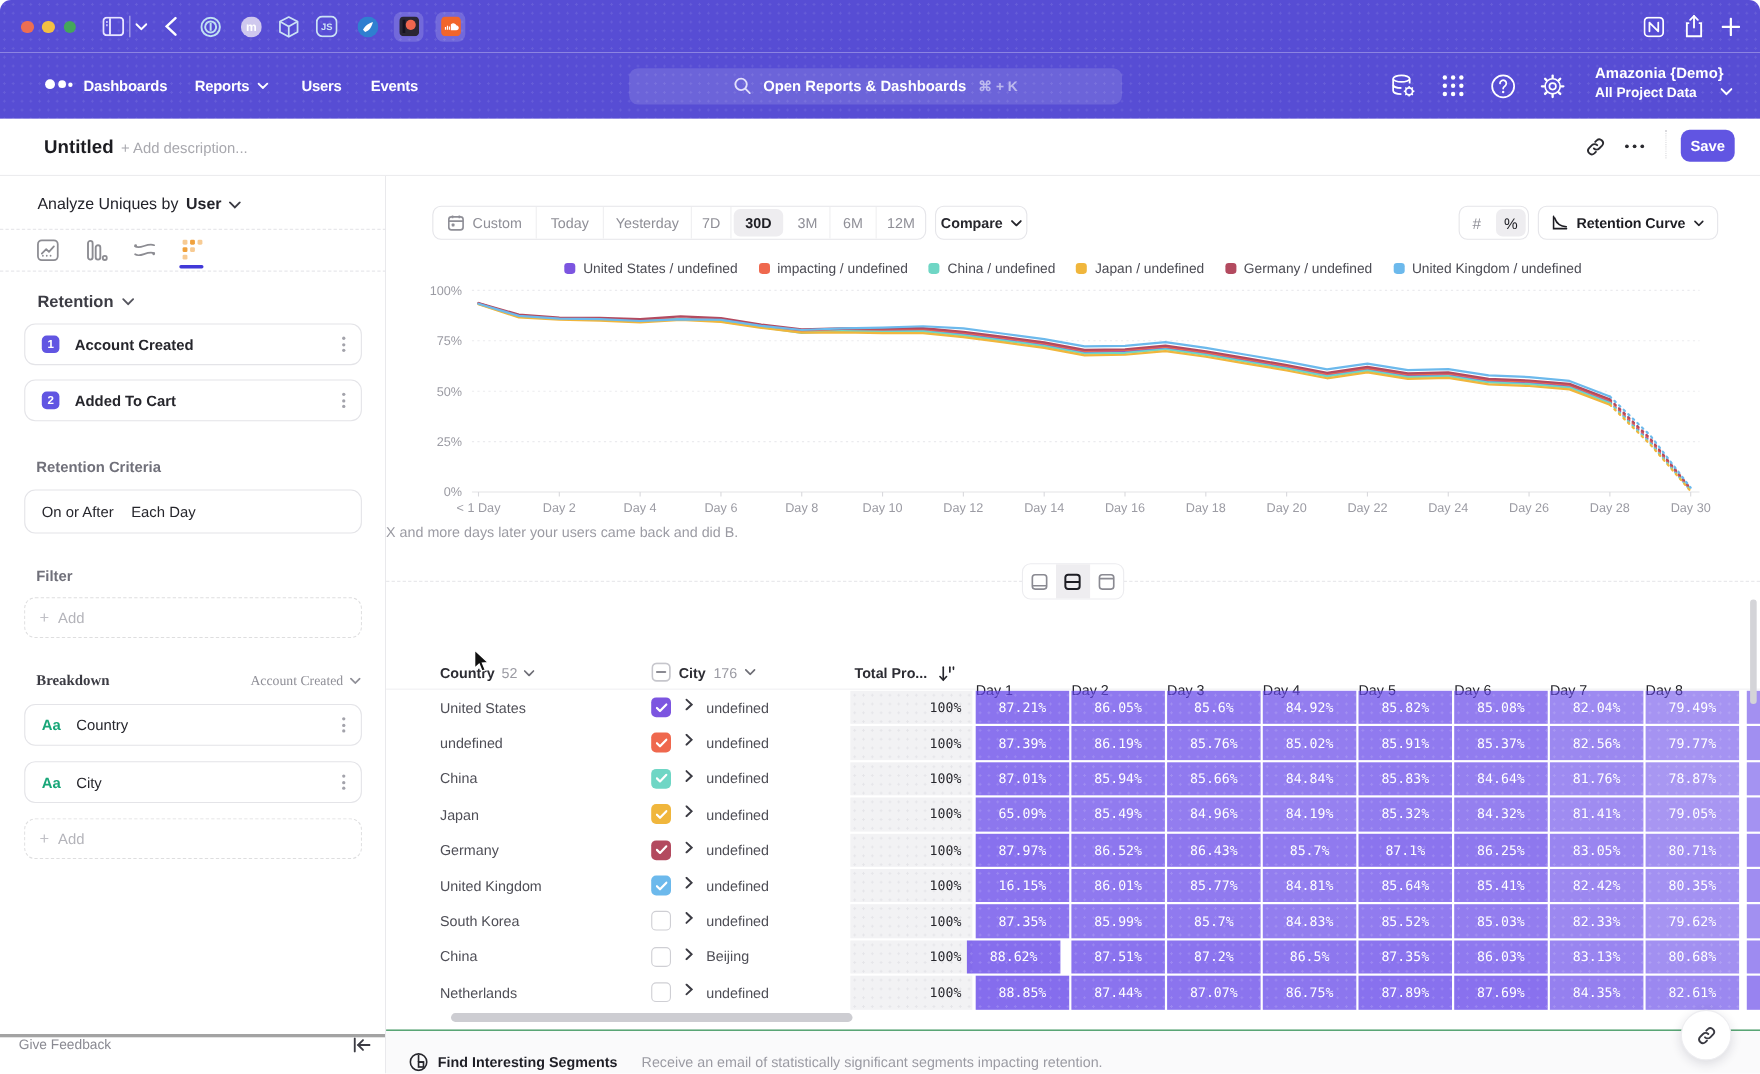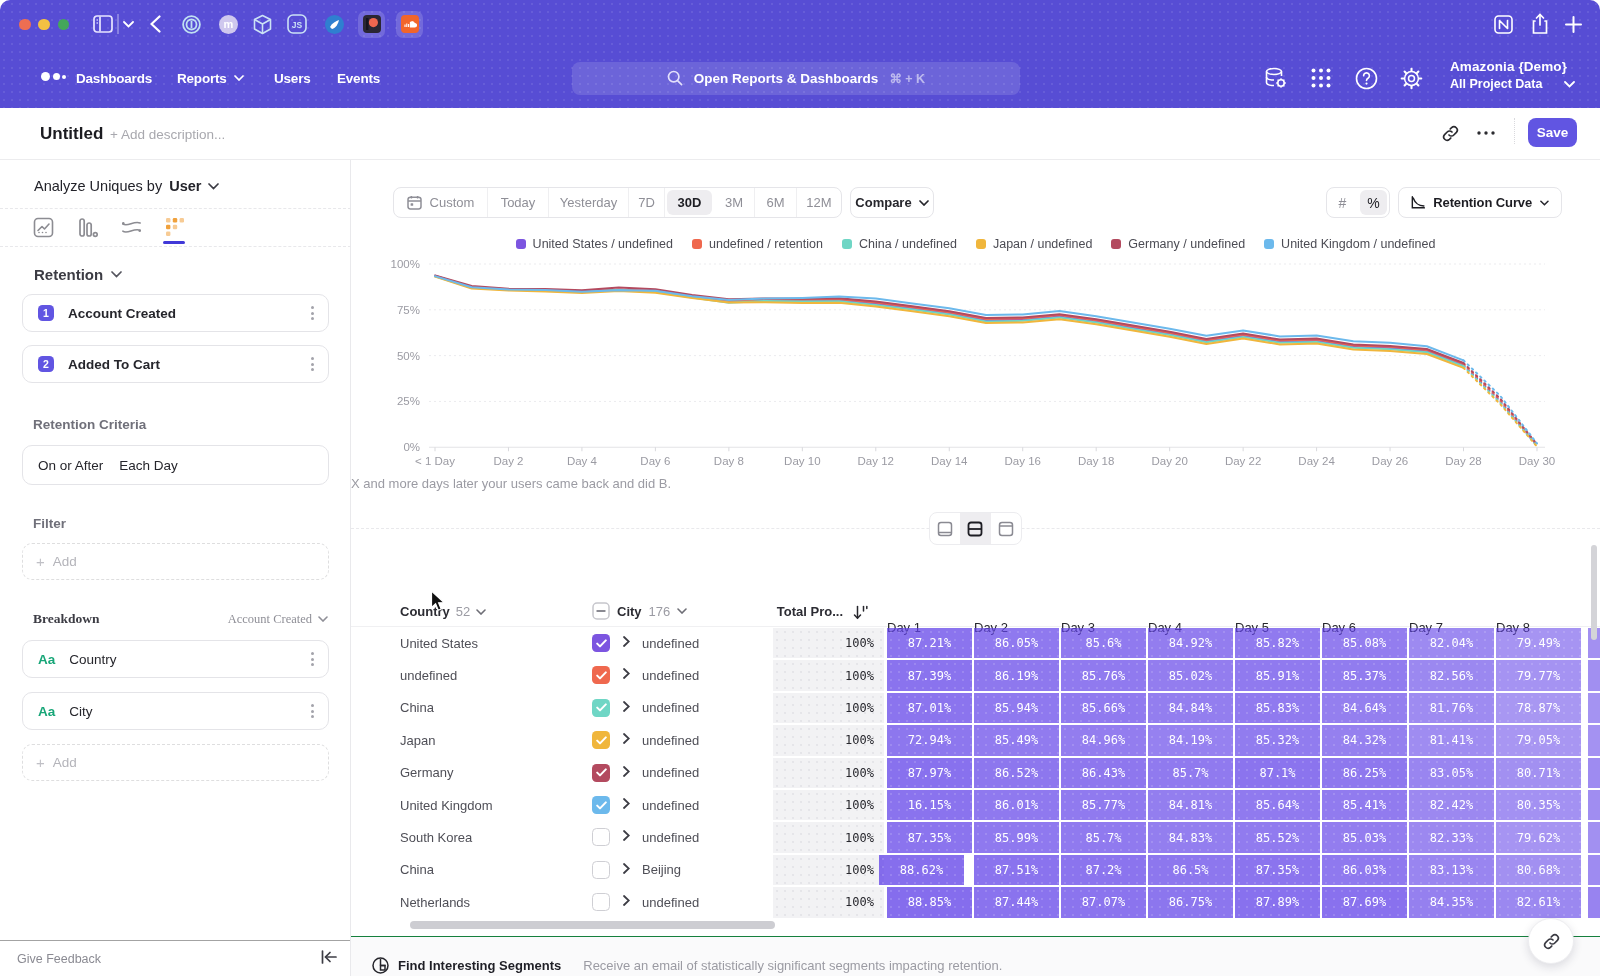--- a/index.html
+++ b/index.html
@@ -71,21 +71,21 @@
   .sb-card .badge { width:16px; height:16px; border-radius:4.5px; background:#6155e2; color:#fff; font-size:10.5px; font-weight:700; display:flex; align-items:center; justify-content:center; margin-left:15px; }
   .sb-card .lbl { font-size:13.5px; font-weight:600; color:#26262c; margin-left:14px; }
   .sb-card .aa { font-size:13.5px; font-weight:700; color:#18a678; margin-left:15px; }
   .kebab { margin-left:auto; margin-right:14px; display:flex; flex-direction:column; gap:2.5px; }
   .kebab i { width:3px; height:3px; border-radius:50%; background:#a3a3ab; display:block; }
   .sb-add { position:absolute; left:22px; width:307px; height:37px; border:1px dashed #dededf; border-radius:10px; display:flex; align-items:center; color:#b4b4ba; font-size:13.5px; }
   .sb-add .plus { margin-left:13px; margin-right:8px; font-size:15px; color:#c0c0c6; }
   .sb-bd-head { position:absolute; left:33px; right:22px; display:flex; align-items:center;font-family:Liberation Serif, serif; }
   .sb-bd-head .t { font-size:13.5px; font-weight:700; color:#3c3c44; }
   .sb-bd-head .dd { margin-left:auto; font-size:12.5px; color:#8f8f97; display:flex; align-items:center; gap:6px; }
-  .sb-foot { position:absolute; left:0; top:780px; width:350px; height:36px; border-top:1px solid #a3a3a3; display:flex; align-items:center; }
+  .sb-foot { position:absolute; left:0; top:780px; width:350px; height:36px; border-top:3px solid #a3a3a3; display:flex; }
   .sb-foot .fb { font-size:12.5px; color:#8a8a92; margin-left:17px; }
   .sb-foot .collapse { margin-left:auto; margin-right:13px; color:#3c3c44; }
 
   
   .ctl-row { position:absolute; left:0; top:27px; width:1249px; height:32px; }
   .date-group { position:absolute; left:42px; top:0; height:31px; display:flex; border:1px solid #e5e5e9; border-radius:8px; overflow:hidden; background:#fff; }
   .dtab { height:100%; display:flex; align-items:center; justify-content:center; font-size:13px; color:#8f8f97; border-right:1px solid #efeff1; gap:8px; }
   .dtab:last-child { border-right:none; }
   .dtab.sel { color:#1d1d23; font-weight:700; border-right:none; position:relative; }
   .dtab.sel .pill { position:absolute; left:2px; right:2px; top:2px; bottom:2px; background:#eeedf0; border-radius:6px; z-index:0; }
@@ -553,21 +553,21 @@
     </button>
   </div>
 
   <div class="legend">
       <span class="lg-item">
         <span class="sw" style="background:#7c55e0"></span>
         <span>United States / undefined</span>
       </span>
       <span class="lg-item">
         <span class="sw" style="background:#ef684e"></span>
-        <span>undefined / retention</span>
+        <span>impacting / undefined</span>
       </span>
       <span class="lg-item">
         <span class="sw" style="background:#6fd6c5"></span>
         <span>China / undefined</span>
       </span>
       <span class="lg-item">
         <span class="sw" style="background:#f0b63c"></span>
         <span>Japan / undefined</span>
       </span>
       <span class="lg-item">
@@ -766,21 +766,21 @@
         <span class="td-check on" style="background-color:#f0b63c">
           <svg width="11" height="9" viewBox="0 0 11 9" fill="none" stroke="#fff" stroke-width="2" stroke-linecap="round" stroke-linejoin="round">
             <polyline points="1.2,4.6 4,7.4 9.8,1.4"></polyline>
           </svg>
         </span>
         <span class="td-chev"><svg width="7" height="11" viewBox="0 0 7 11" fill="none" stroke="#3c3c44" stroke-width="1.8" stroke-linecap="round">
             <polyline points="1,1 5.8,5.5 1,10"></polyline>
           </svg></span>
         <span class="td-city">undefined</span>
         <span class="td-total mono">100%</span>
-        <span class="td-day mono" style="left:536px; background-color:rgba(98,67,232,0.726)">72.94%</span>
+        <span class="td-day mono" style="left:536px; background-color:rgba(98,67,232,0.726)">65.09%</span>
         <span class="td-day mono" style="left:623px; background-color:rgba(98,67,232,0.702)">85.49%</span>
         <span class="td-day mono" style="left:710px; background-color:rgba(98,67,232,0.690)">84.96%</span>
         <span class="td-day mono" style="left:797px; background-color:rgba(98,67,232,0.672)">84.19%</span>
         <span class="td-day mono" style="left:884px; background-color:rgba(98,67,232,0.698)">85.32%</span>
         <span class="td-day mono" style="left:971px; background-color:rgba(98,67,232,0.675)">84.32%</span>
         <span class="td-day mono" style="left:1058px; background-color:rgba(98,67,232,0.610)">81.41%</span>
         <span class="td-day mono" style="left:1145px; background-color:rgba(98,67,232,0.557)">79.05%</span>
         <span class="td-sliver" style="background-color:rgba(98,67,232,0.579)"></span>
       </div>
       <div class="trow" style="top: 129.6px;">

